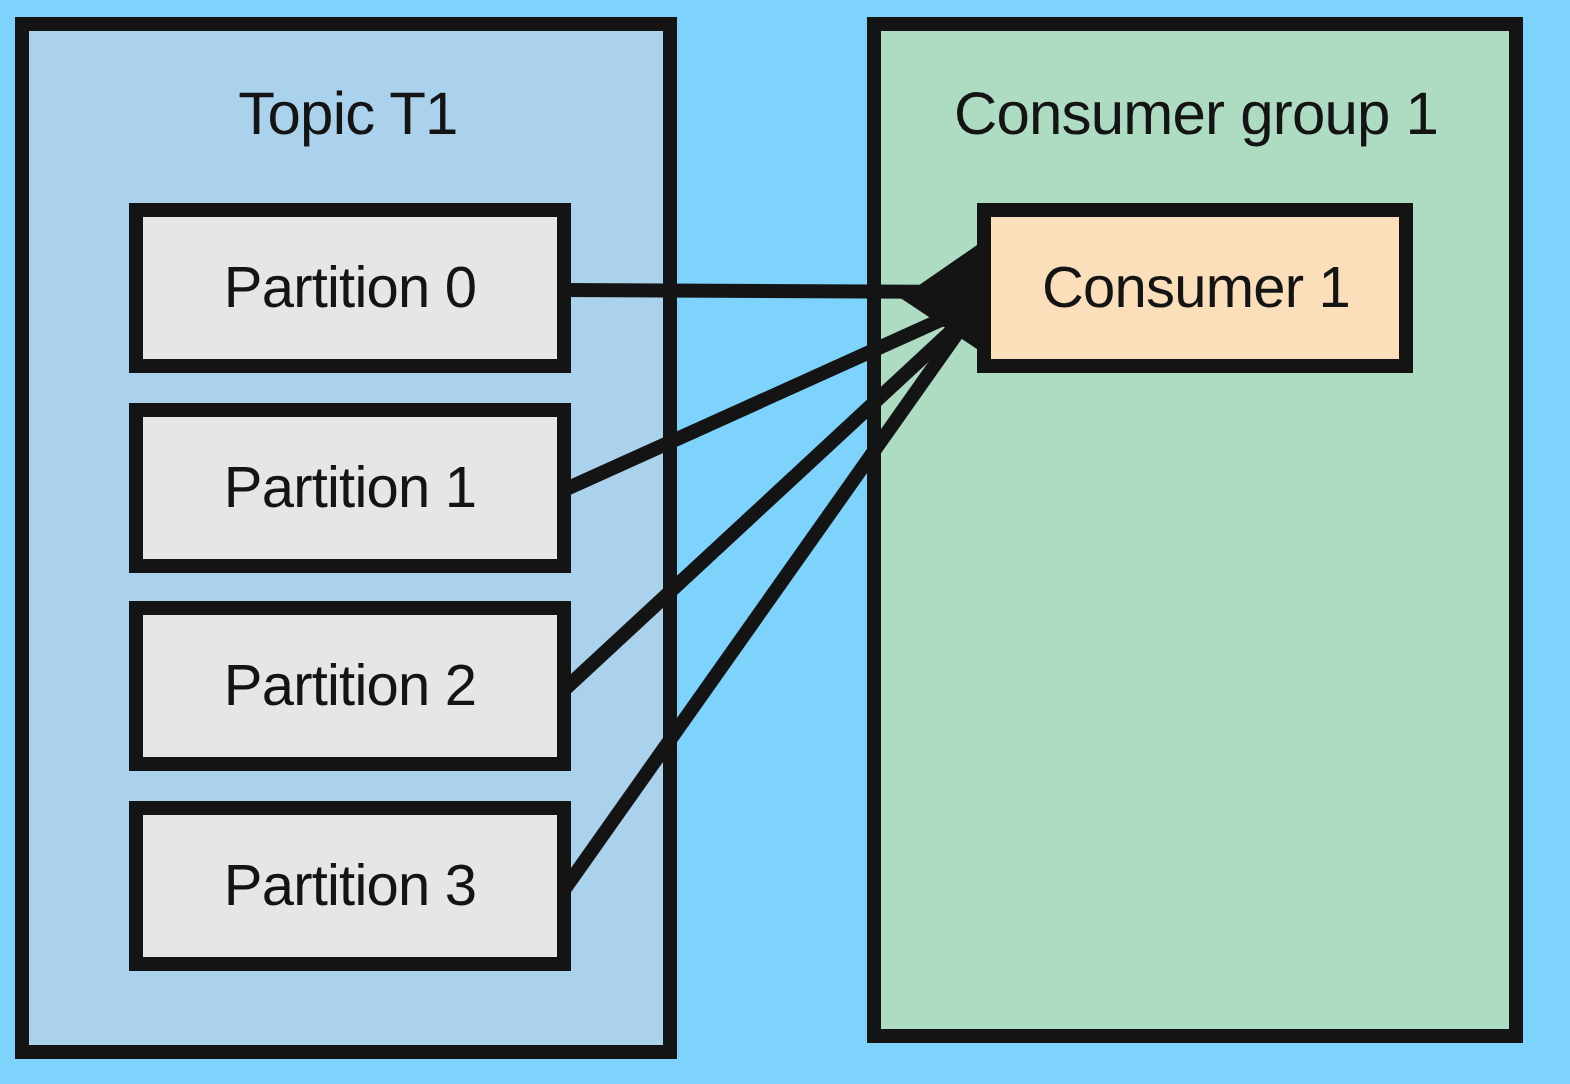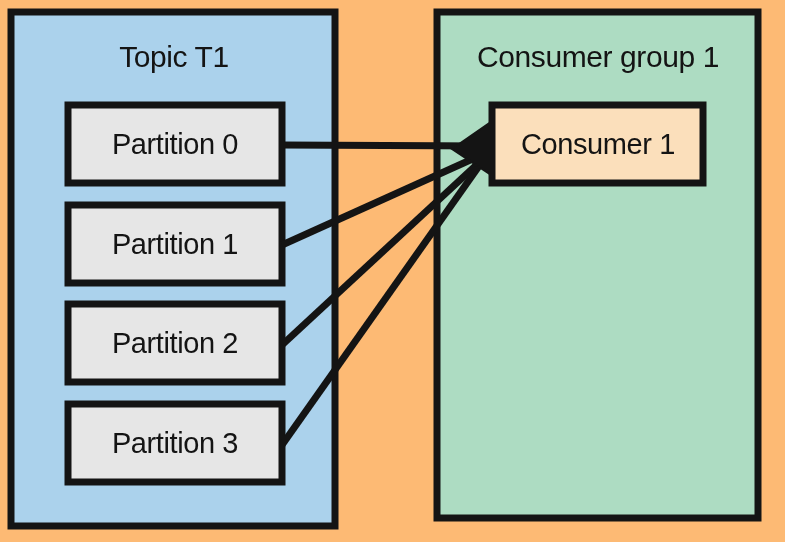--- a/index.html
+++ b/index.html
@@ -8,21 +8,21 @@
     padding: 0;
     background: #ffffff;
   }
   body {
     font-family: "Liberation Sans", "DejaVu Sans", sans-serif;
   }
   #diagram-root {
     position: relative;
     width: 785px;
     height: 542px;
-    background: #fdba74;
+    background: #7dd3fc;
     overflow: hidden;
   }
   #diagram-svg {
     position: absolute;
     left: 0;
     top: 0;
     width: 785px;
     height: 542px;
     display: block;
   }

